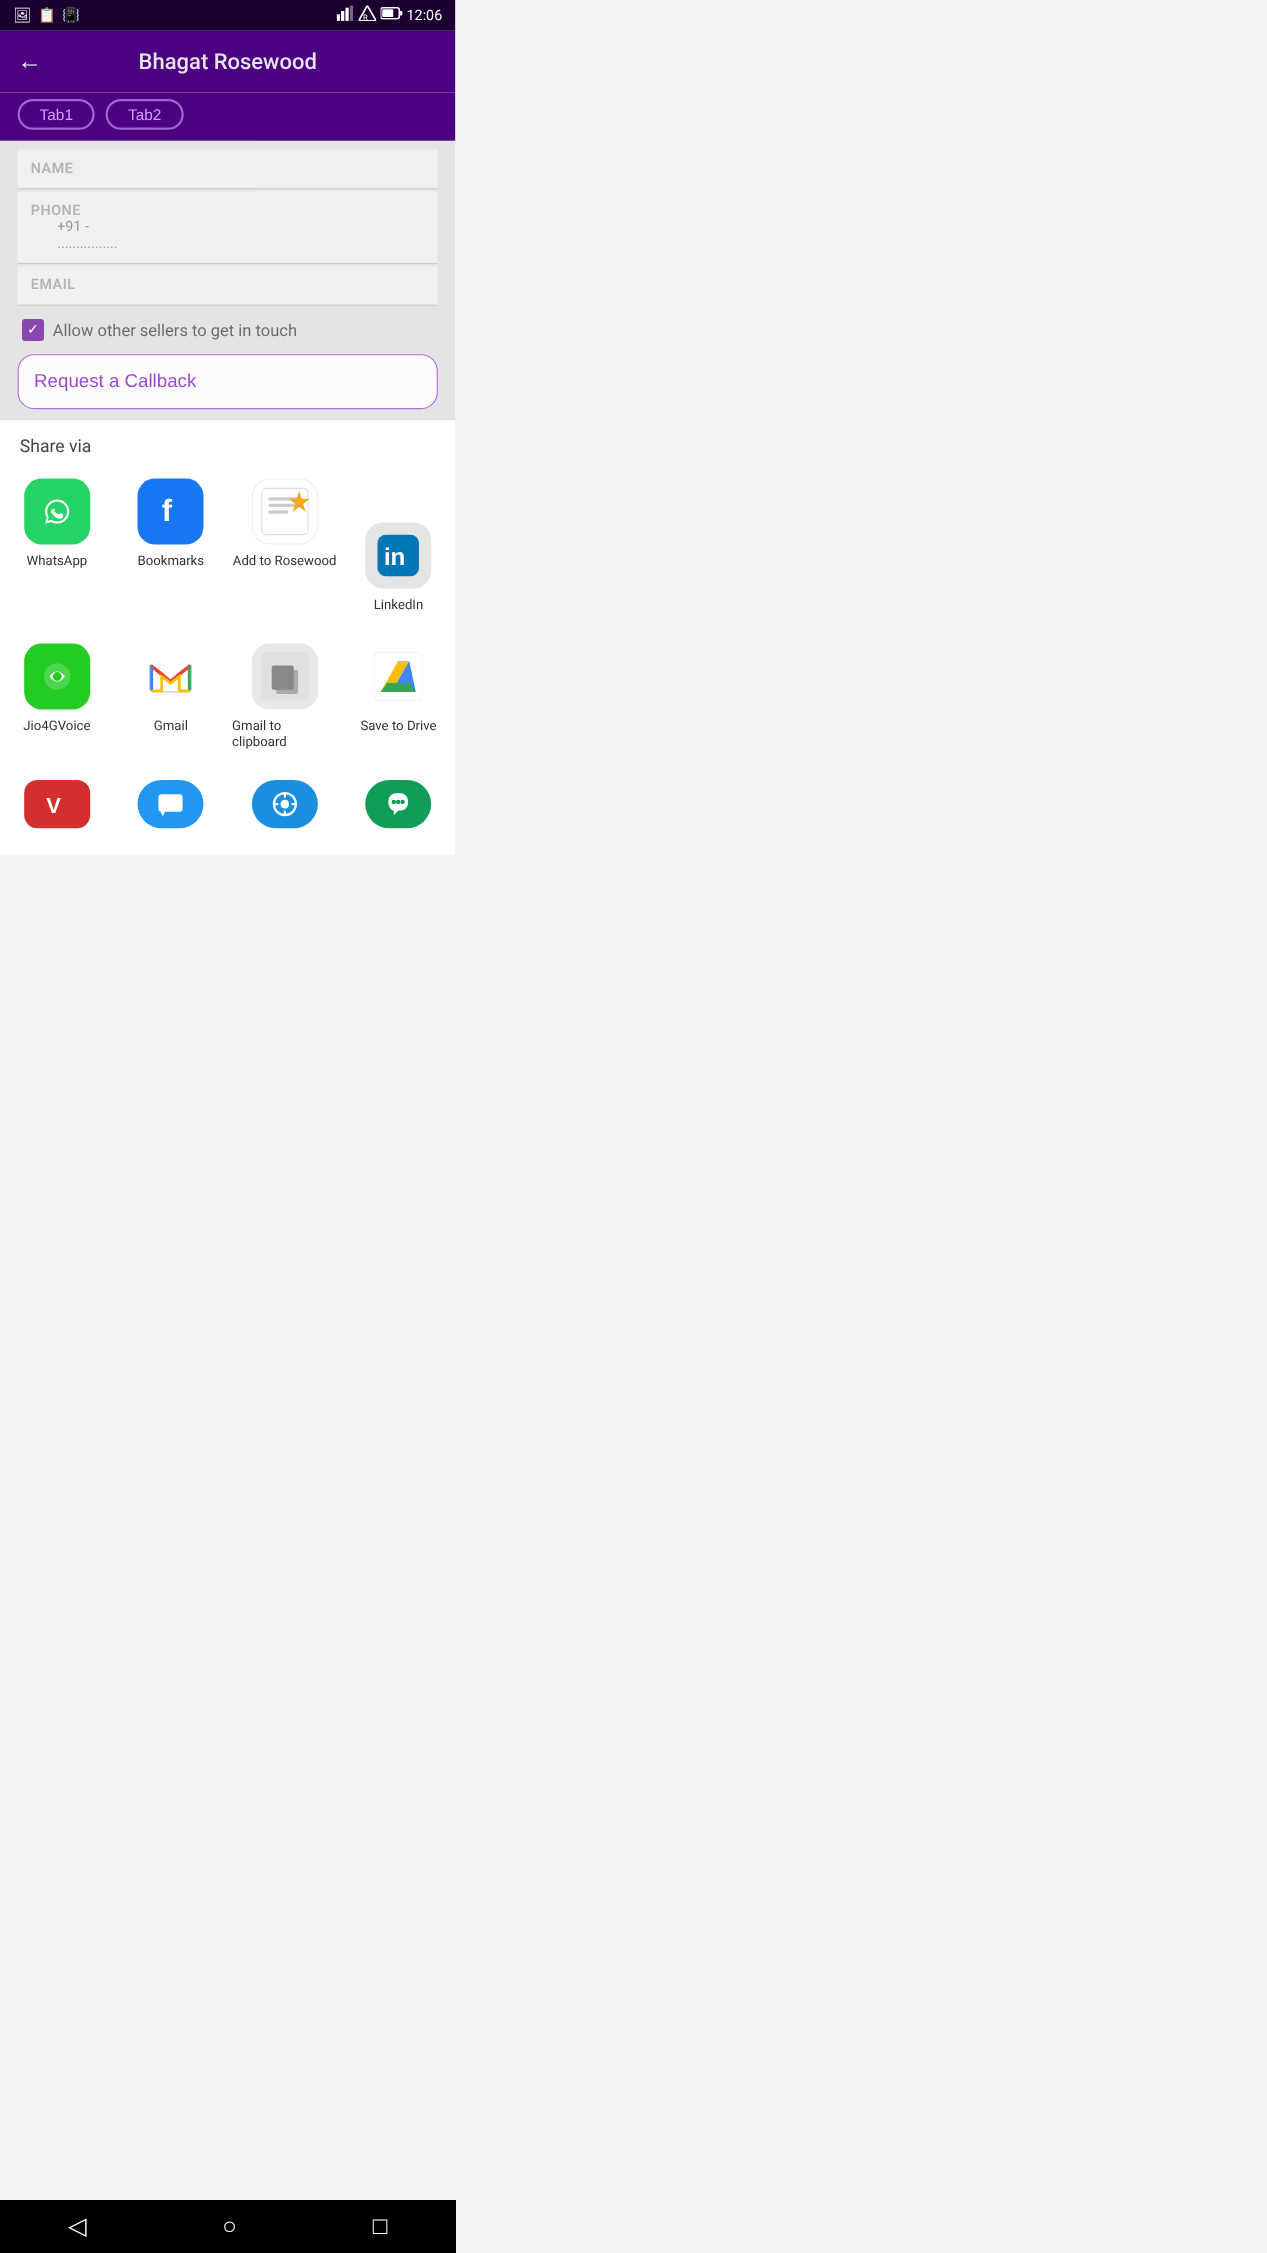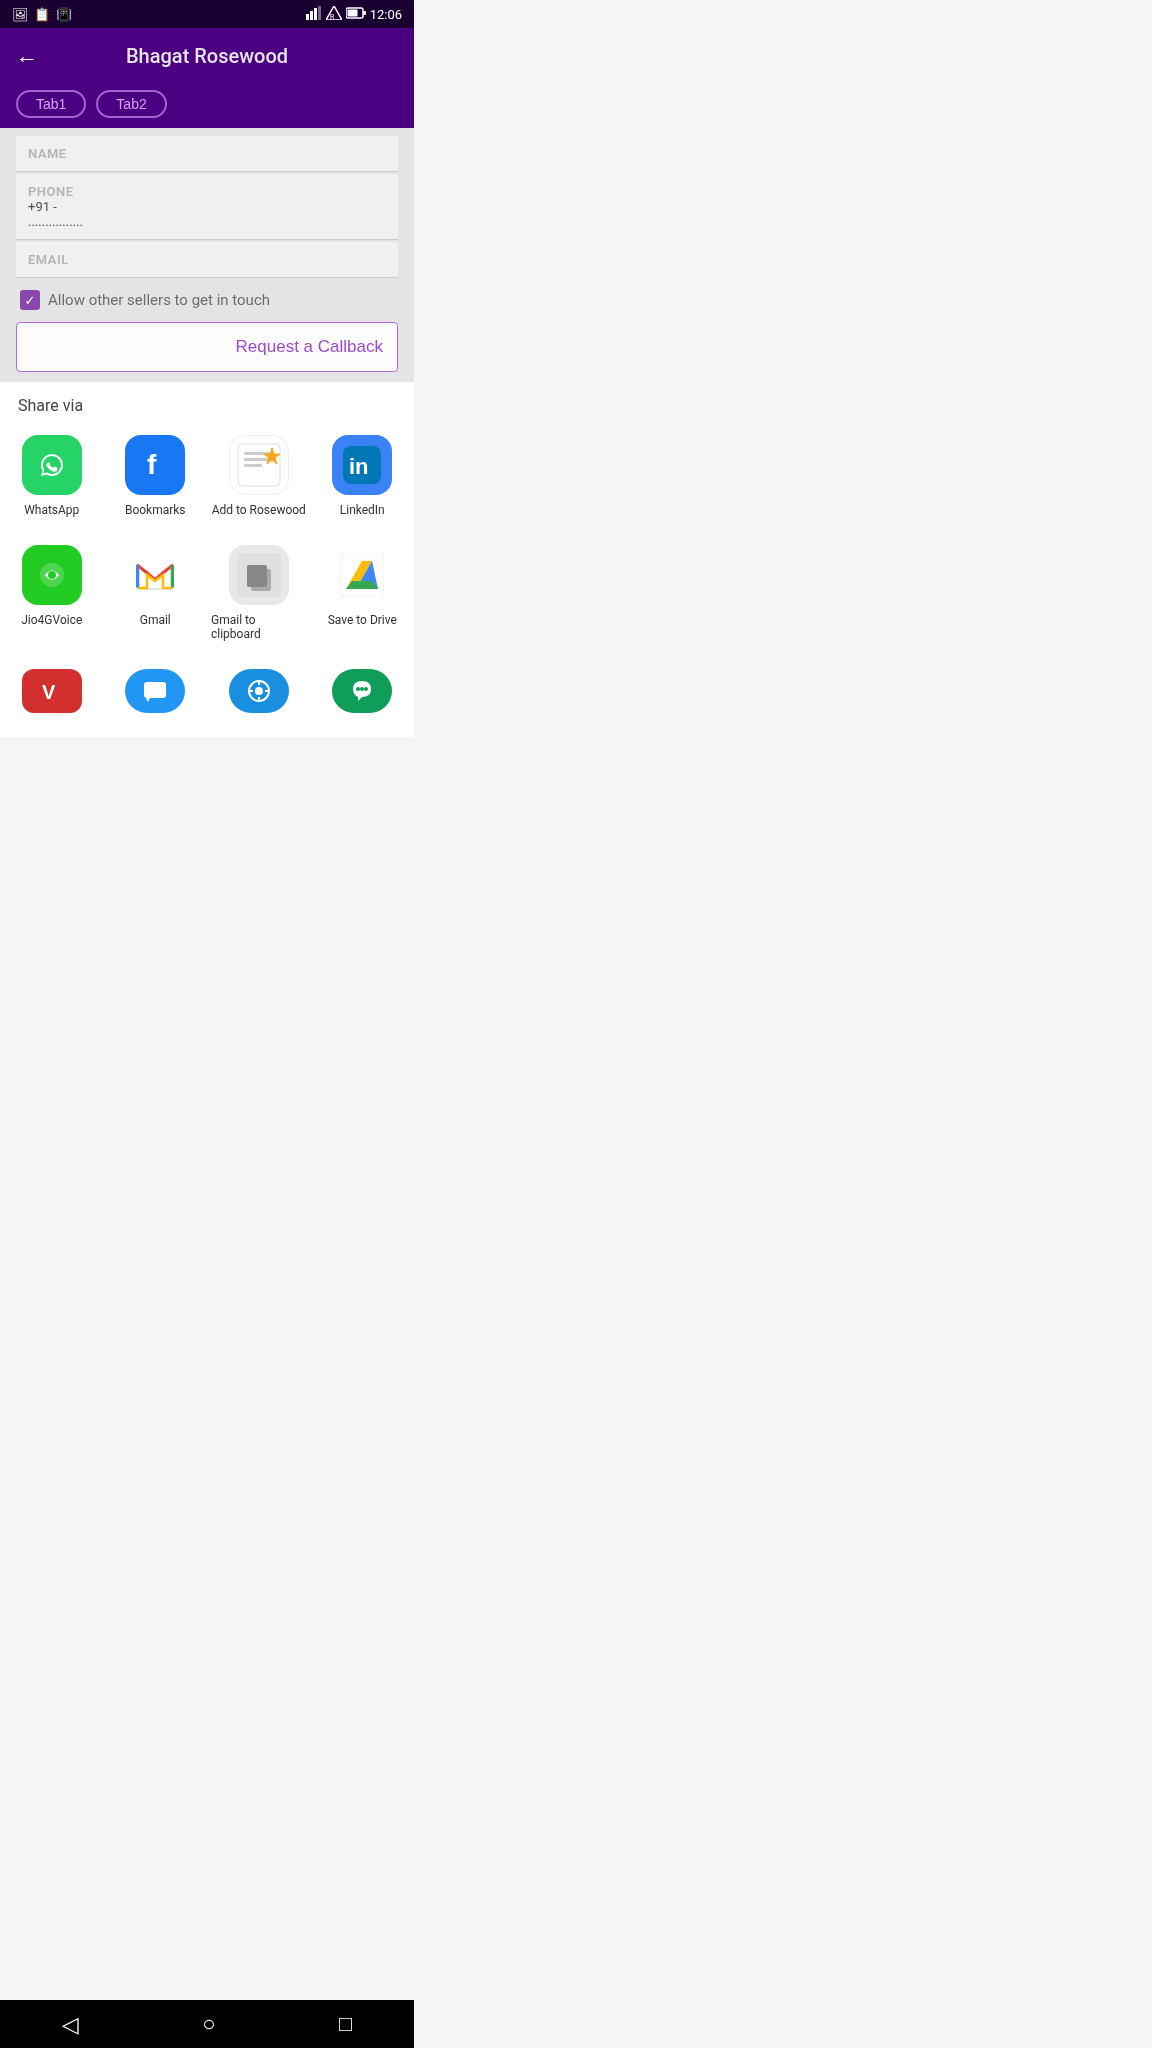--- a/index.html
+++ b/index.html
@@ -93,21 +93,22 @@
       margin-bottom: 2px;
     }
     .form-label {
       font-size: 13px;
       color: #999;
       font-weight: 600;
       letter-spacing: 0.5px;
     }
     .form-value {
       font-size: 13px;
-      color: #000000;
+      color: #737373;
+      margin-left: 24px;
     }
     .checkbox-row {
       display: flex;
       align-items: center;
       gap: 8px;
       padding: 10px 4px;
       background: #ddd;
     }
     .checkbox-box {
       width: 20px;
@@ -122,23 +123,23 @@
       color: #fff;
       font-size: 13px;
     }
     .checkbox-label {
       font-size: 15px;
       color: #333;
     }
     .callback-btn {
       background: #fff;
       border: 1.5px solid #9933cc;
-      border-radius: 4px;
+      border-radius: 15px;
       padding: 14px;
-      text-align: right;
+      text-align: left;
       color: #7700bb;
       font-size: 17px;
       font-weight: 500;
       margin: 2px 0;
       cursor: pointer;
       width: 100%;
     }
 
     
     .share-sheet {
@@ -179,21 +180,21 @@
     .app-label {
       font-size: 12px;
       color: #333;
       text-align: left;
     }
 
     
     .icon-whatsapp { background: #25D366; }
     .icon-facebook { background: #1877F2; }
     .icon-add-bookmarks { background: #fff; border: 1px solid #eee; }
-    .icon-linkedin { background: #3b82f6; }
+    .icon-linkedin { background: #e5e5e5; margin-top: 40px; }
     .icon-jio4gvoice { background: #22cc22; }
     .icon-gmail { background: #fff; }
     .icon-clipboard { background: #e8e8e8; }
     .icon-save-drive { background: #fff; }
 
     
     .nav-bar {
       background: #000;
       height: 48px;
       display: flex;

